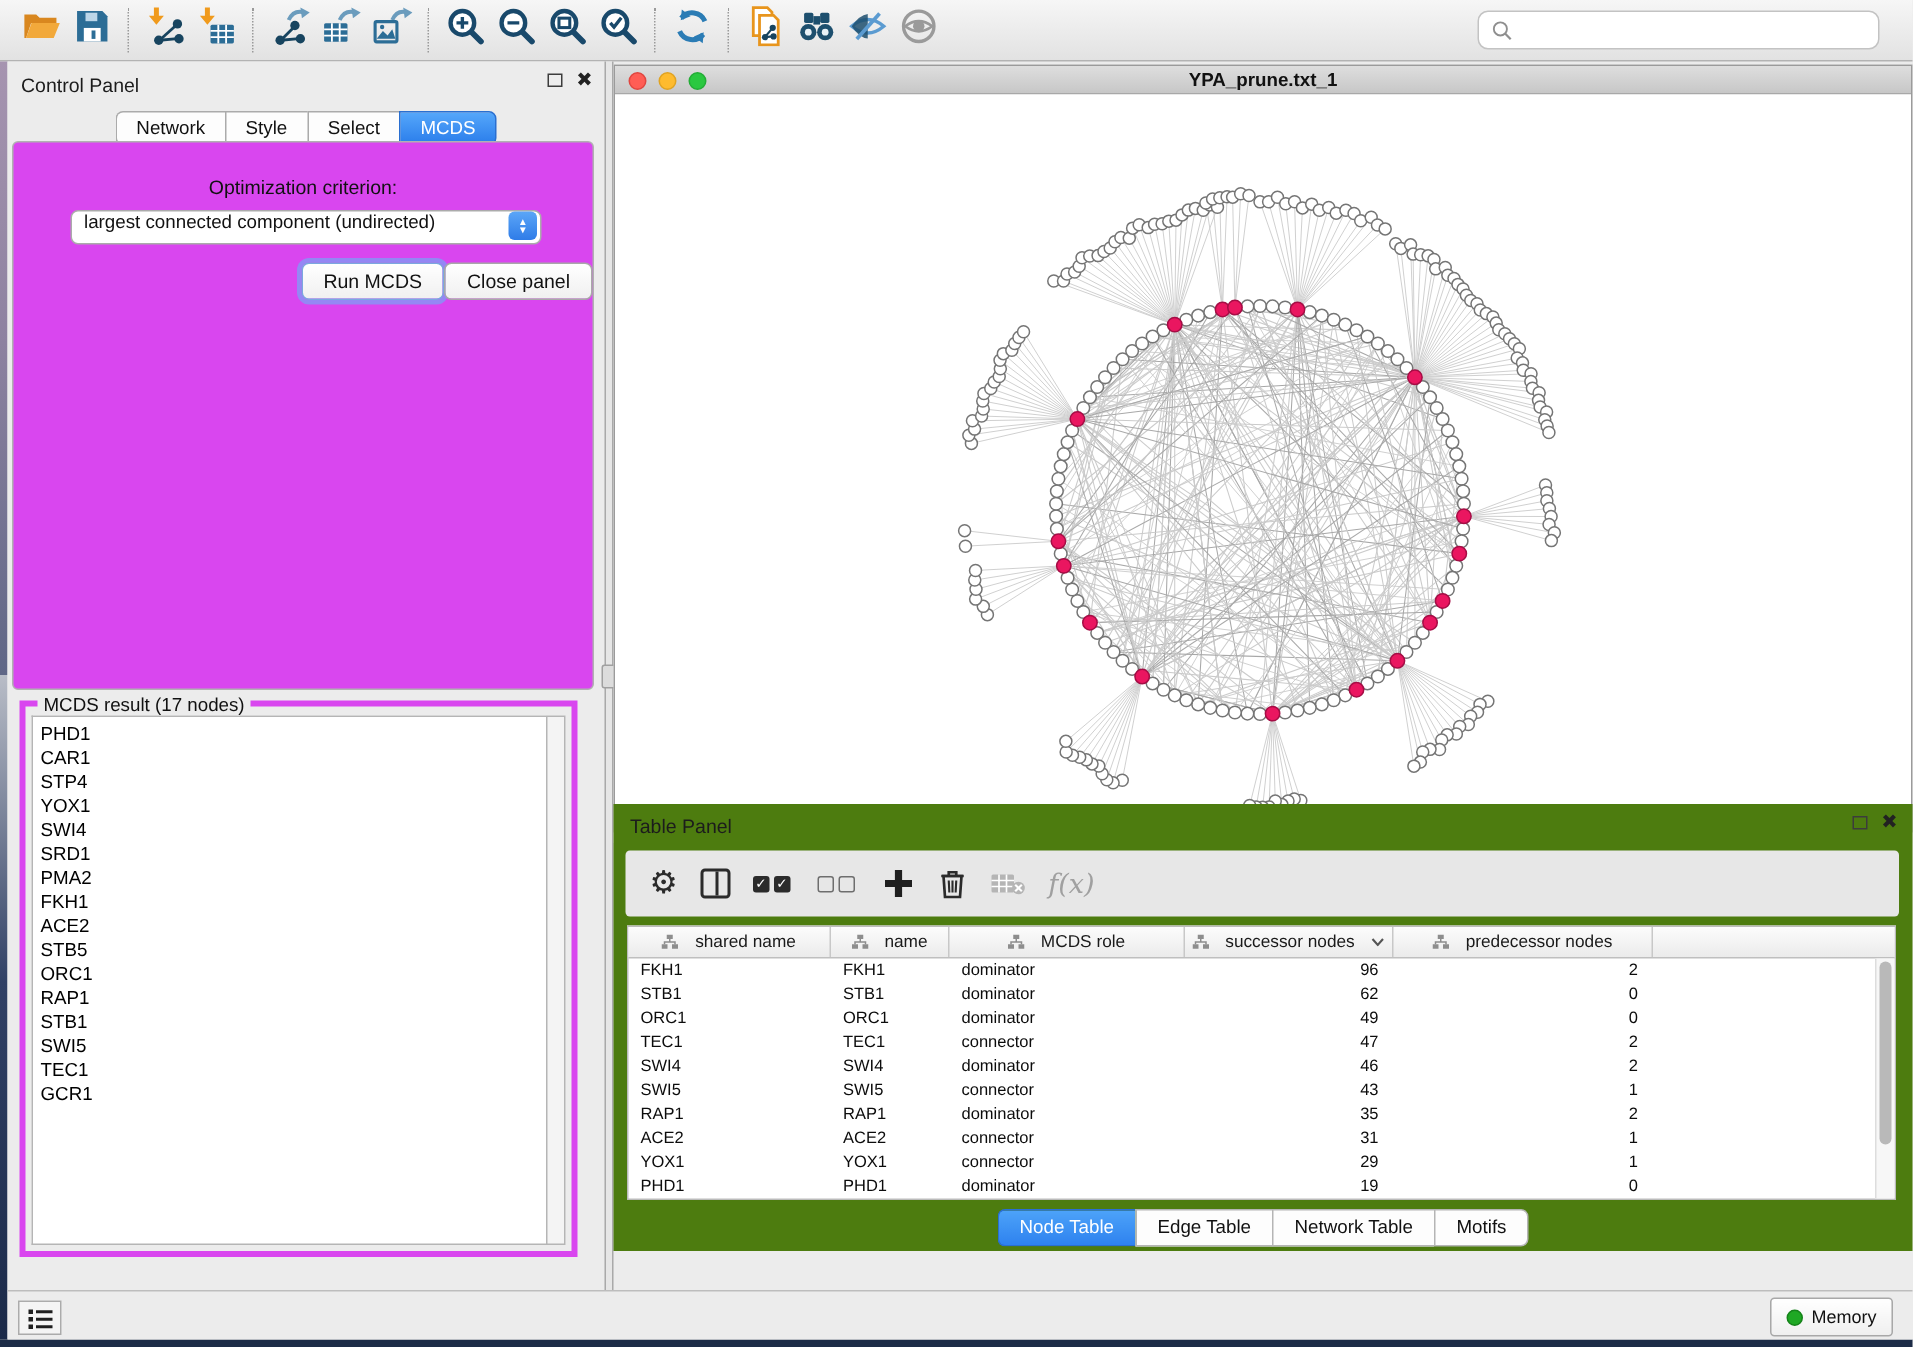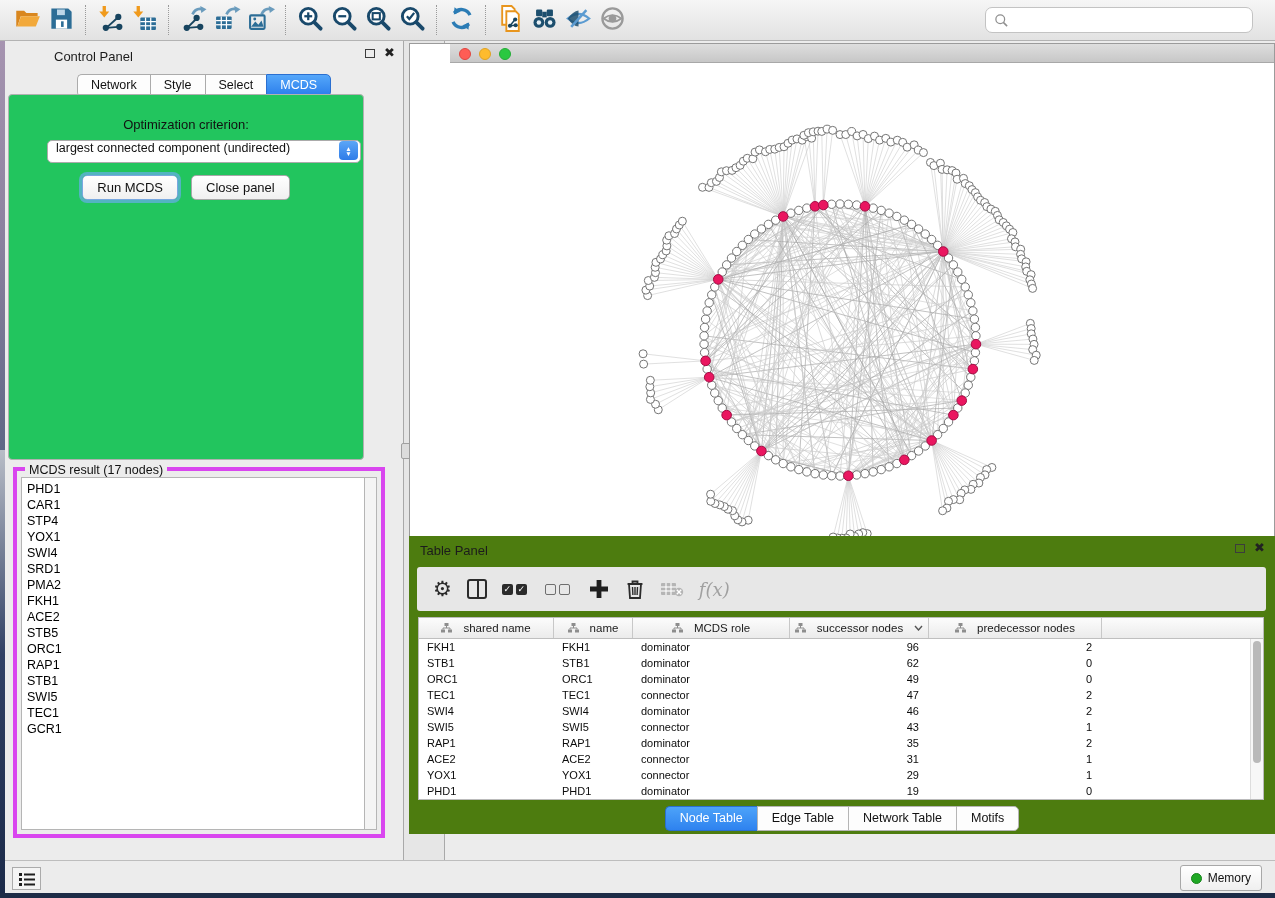--- a/index.html
+++ b/index.html
@@ -1,18 +1,18 @@
 <!DOCTYPE html>
 <html><head>
 <meta charset="utf-8">
 <style>
   * { margin:0; padding:0; box-sizing:border-box; }
   html,body { width:1275px; height:898px; overflow:hidden;
     font-family:"Liberation Sans","DejaVu Sans",sans-serif; background:#ececec; }
-  .abs { position:absolute;padding-left:40px; }
+  .abs { position:absolute; }
 
   
   #toolbar { left:0; top:0; width:1275px; height:41px;
     background:linear-gradient(180deg,#f6f6f6,#e2e2e2);
     border-bottom:1px solid #b3b3b3; display:flex; align-items:center; padding-left:10px; }
   .tbtn { width:34px; height:34px; display:flex; align-items:center; justify-content:center; cursor:default; }
   .tbtn svg { width:27px; height:27px; }
   .tsep { width:1px; height:30px; margin:0 7px; border-left:1px dotted #9a9a9a; }
   #search-wrap { position:absolute; left:985px; top:7px; width:268px; height:26px;
     background:#fff; border:1px solid #c3c3c3; border-radius:7px; display:flex; align-items:center; }
@@ -30,30 +30,30 @@
   #cp-title { position:absolute; left:9px; top:8px; font-size:13px; color:#1c1c1c; }
   .win-btns { position:absolute; right:8px; top:7px; display:flex; gap:9px; align-items:center; }
   .float-glyph { width:10px; height:9px; border:1.6px solid #3c3c3c; display:inline-block; }
   .close-glyph { font-size:13px; font-weight:bold; color:#222; line-height:10px; }
   #cp-tabs { position:absolute; left:0; top:33px; width:398px; display:flex; justify-content:center; }
   .cp-tab { font-size:12.5px; padding:3px 13px 4px; background:#fdfdfd; border:1px solid #ababab;
     border-right:none; color:#111; }
   .cp-tab:first-child { border-radius:5px 0 0 5px; }
   .cp-tab:last-child { border-right:1px solid #ababab; border-radius:0 5px 5px 0; }
   .cp-tab.active { background:linear-gradient(180deg,#55a7fa,#2a7deb); color:#fff; border-color:#2a6fd0; }
-  #cp-body { position:absolute; left:3px; top:53px; width:356px; height:366px;
-    background:#22c55e; border:1px solid #b1b1b1; border-radius:4px; }
+  #cp-body { position:absolute; left:3px; top:53px; width:388px; height:366px;
+    background:#d946ef; border:1px solid #b1b1b1; border-radius:4px; }
   #opt-label { position:absolute; left:0; width:100%; top:22px; text-align:center; font-size:13px; color:#111; }
   #criterion-select { position:absolute; left:38px; top:45px; width:314px; height:23px; background:#fff;
     border:1px solid #ababab; border-radius:5px; display:flex; align-items:flex-start; }
   #criterion-value { flex:1; font-size:12.5px; padding-left:8px; color:#111; white-space:nowrap; }
   #criterion-stepper { width:19px; height:19px; margin-right:2px; border-radius:4px;
     background:linear-gradient(180deg,#5ba6f7,#2f7ce8); display:flex; flex-direction:column;
     align-items:center; justify-content:center; color:#fff; font-size:6.5px; line-height:5px; }
-  #cp-buttons { position:absolute; left:0; top:80px; width:100%; display:flex; justify-content:center; gap:13px; }
+  #cp-buttons { position:absolute; left:0; top:80px; width:100%; display:flex; justify-content:flex-end; }
   .push-btn { font-size:13px; color:#111; background:linear-gradient(180deg,#ffffff,#f0f0f0);
     border:1px solid #a8a8a8; border-radius:5px; padding:4px 14px; }
   .push-btn.focused { box-shadow:0 0 0 3px rgba(110,170,246,.65); border-color:#7aa8e0; }
 
   #result-group { position:absolute; left:8px; top:426px; width:372px; height:371px;
     border:4px solid #d946ef; }
   #result-title { position:absolute; left:8px; top:-8px; background:#ececec; padding:0 4px;
     font-size:12.5px; color:#111; }
   #result-list { position:absolute; left:4px; top:6px; right:17px; bottom:4px; background:#fff;
     border:1px solid #b5b5b5; border-right:none; overflow:hidden; padding:3px 0 0 5px; }
@@ -359,20 +359,21 @@
   </div>
 <div id="splitter-h" class="abs">
     <div class="grip"></div>
   </div>
 
 <div id="network-window" class="abs">
   <div id="net-titlebar">
     <span class="traffic" id="tl-red"></span>
     <span class="traffic" id="tl-yellow"></span>
     <span class="traffic" id="tl-green"></span>
+    <span id="net-title">YPA_prune.txt_1</span>
   </div>
   <div id="network-canvas">
     <svg id="graph-svg" width="864" height="492" viewBox="0 0 864 492">
         <line x1="373.1573930953975" y1="153.44872303254476" x2="421.6277167657838" y2="412.742052708238" stroke="#a8a8a8" stroke-width="0.7"></line>
         <line x1="373.1573930953975" y1="153.44872303254476" x2="405.01006557694643" y2="410.6843415570106" stroke="#cbcbcb" stroke-width="0.7"></line>
         <line x1="373.1573930953975" y1="153.44872303254476" x2="344.73836239840153" y2="382.9549581354912" stroke="#cbcbcb" stroke-width="0.7"></line>
         <line x1="373.1573930953975" y1="153.44872303254476" x2="358.4052258486796" y2="392.6295304592275" stroke="#cbcbcb" stroke-width="0.7"></line>
         <line x1="373.1573930953975" y1="153.44872303254476" x2="316.6300756099277" y2="201.8783636773713" stroke="#a8a8a8" stroke-width="0.7"></line>
         <line x1="373.1573930953975" y1="153.44872303254476" x2="405.01006557694643" y2="410.6843415570106" stroke="#cbcbcb" stroke-width="0.7"></line>
         <line x1="373.1573930953975" y1="153.44872303254476" x2="494.3407237296974" y2="157.18234157713331" stroke="#cbcbcb" stroke-width="0.7"></line>

